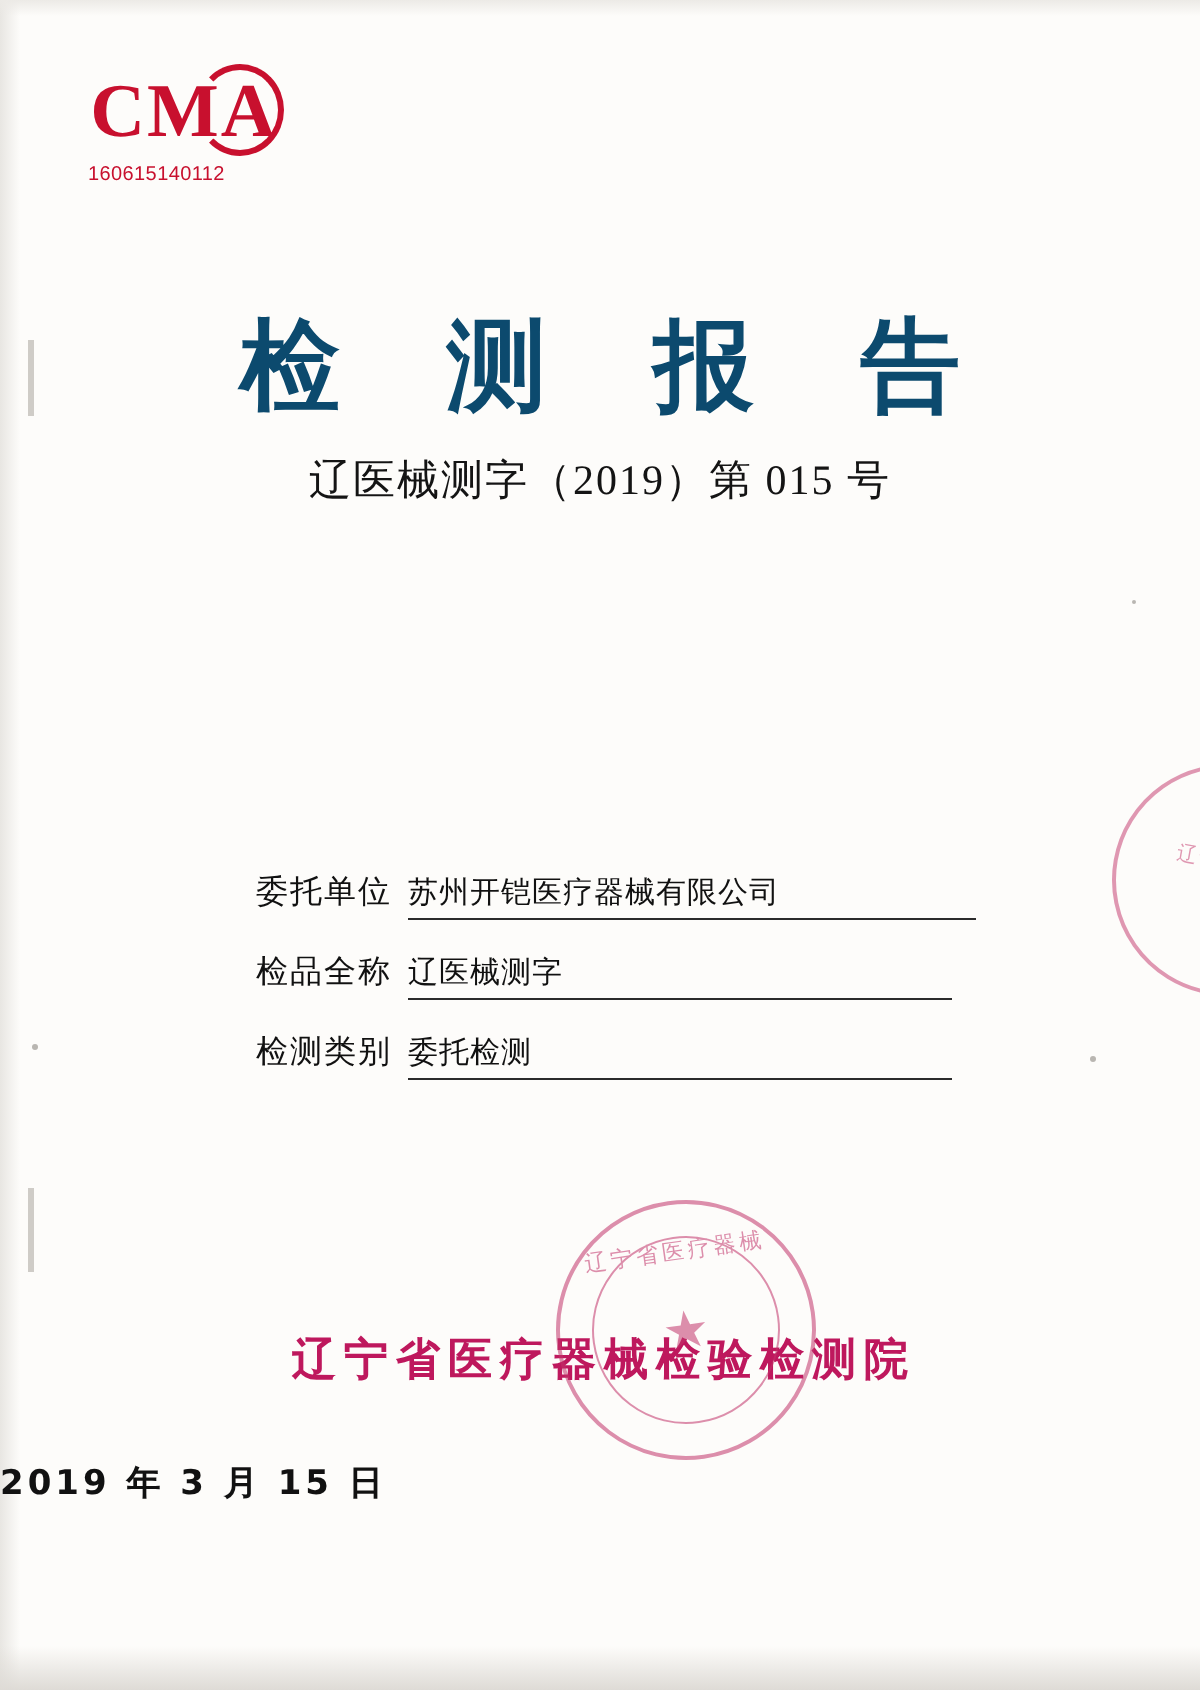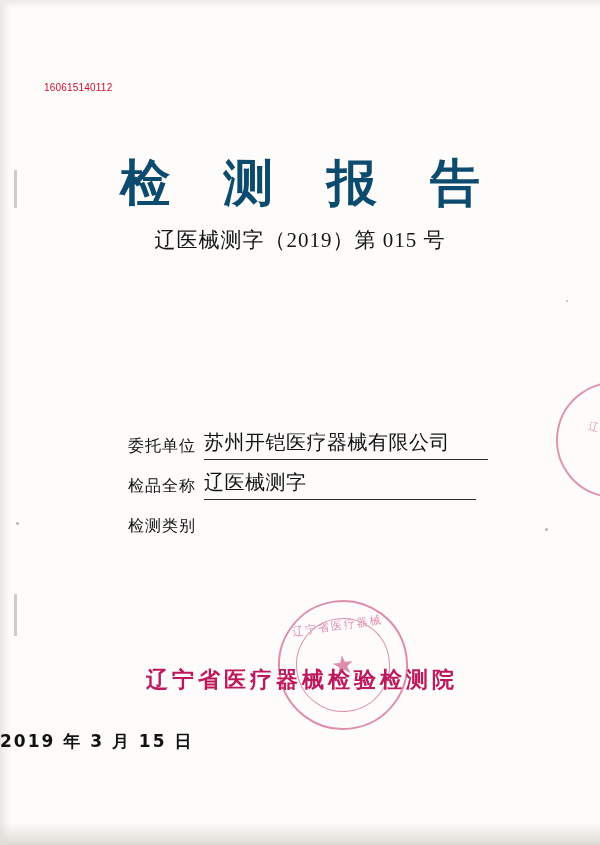--- a/index.html
+++ b/index.html
@@ -135,21 +135,21 @@
     color: #111111;
     letter-spacing: 1px;
     white-space: nowrap;
     padding-bottom: 3px;
   }
   .field-value {
     flex: 1;
     margin-left: 8px;
     border-bottom: 1px solid #2b2b2b;
     font-family: "DejaVu Sans", "Liberation Sans", sans-serif;
-    font-size: 20px;
+    font-size: 15px;
     color: #111111;
     letter-spacing: 0.5px;
     padding-bottom: 3px;
     white-space: nowrap;
   }
   .field-row.row-1 .field-value { max-width: 302px; }
   .field-row.row-2 .field-value { max-width: 272px; }
   .field-row.row-3 .field-value { max-width: 272px; }
 
   
@@ -255,37 +255,42 @@
 </head>
 <body>
 
 <div class="page">
 
   <div class="paper-edge-left"></div>
   <div class="paper-edge-top"></div>
   <div class="paper-edge-bottom"></div>
 
   <div class="cma-logo">
+    <div class="cma-box">
+      <div class="cma-text">CMA</div>
+      <div class="cma-ring"></div>
+    </div>
     <div class="cma-number">160615140112</div>
   </div>
 
   <div class="doc-title">检 测 报 告</div>
   <div class="doc-subtitle">辽医械测字（2019）第 015 号</div>
 
   <div class="fields">
     <div class="field-row row-1">
       <div class="field-label">委托单位</div>
       <div class="field-value">苏州开铠医疗器械有限公司</div>
     </div>
     <div class="field-row row-2">
       <div class="field-label">检品全称</div>
       <div class="field-value">辽医械测字</div>
     </div>
     <div class="field-row row-3">
       <div class="field-label">检测类别</div>
+      <div class="field-value">委托检测</div>
     </div>
   </div>
 
   <div class="issuer">辽宁省医疗器械检验检测院</div>
   <div class="issue-date">2019 年 3 月 15 日</div>
 
   <div class="stamp stamp-center">
     <div class="stamp-arc">辽宁省医疗器械</div>
     <div class="stamp-inner"></div>
     <div class="stamp-star">★</div>

